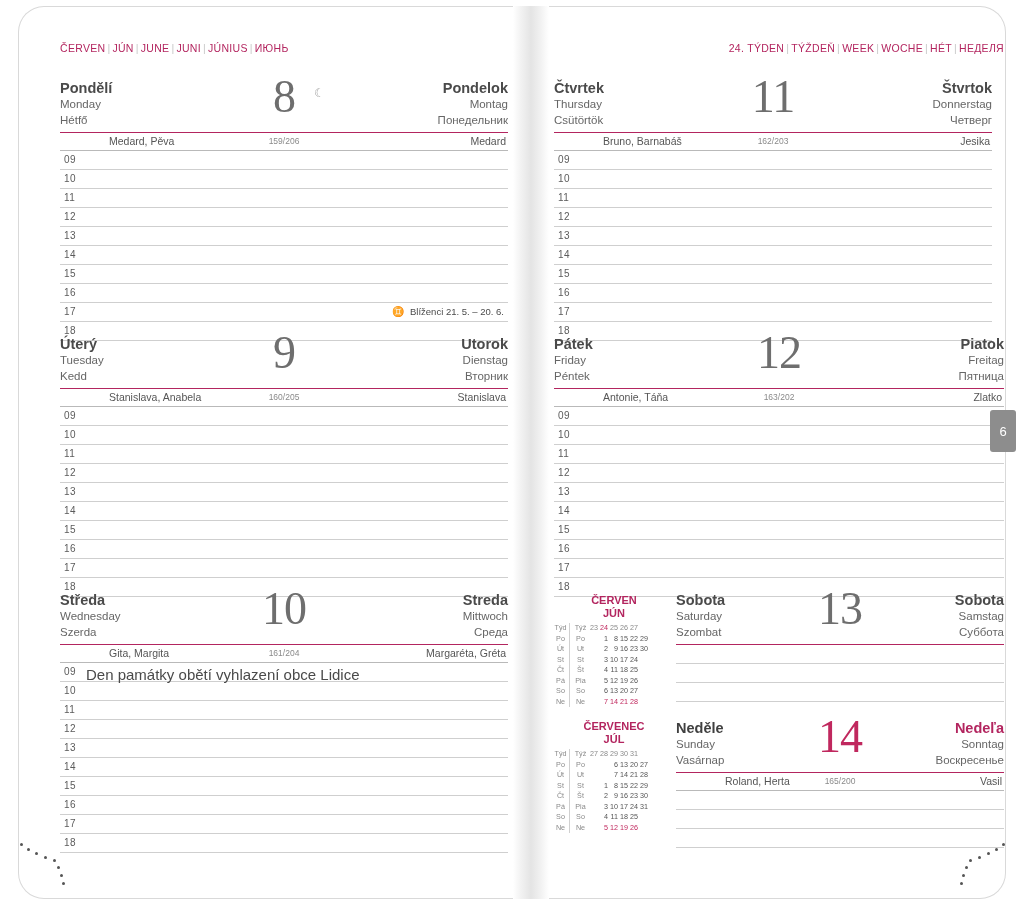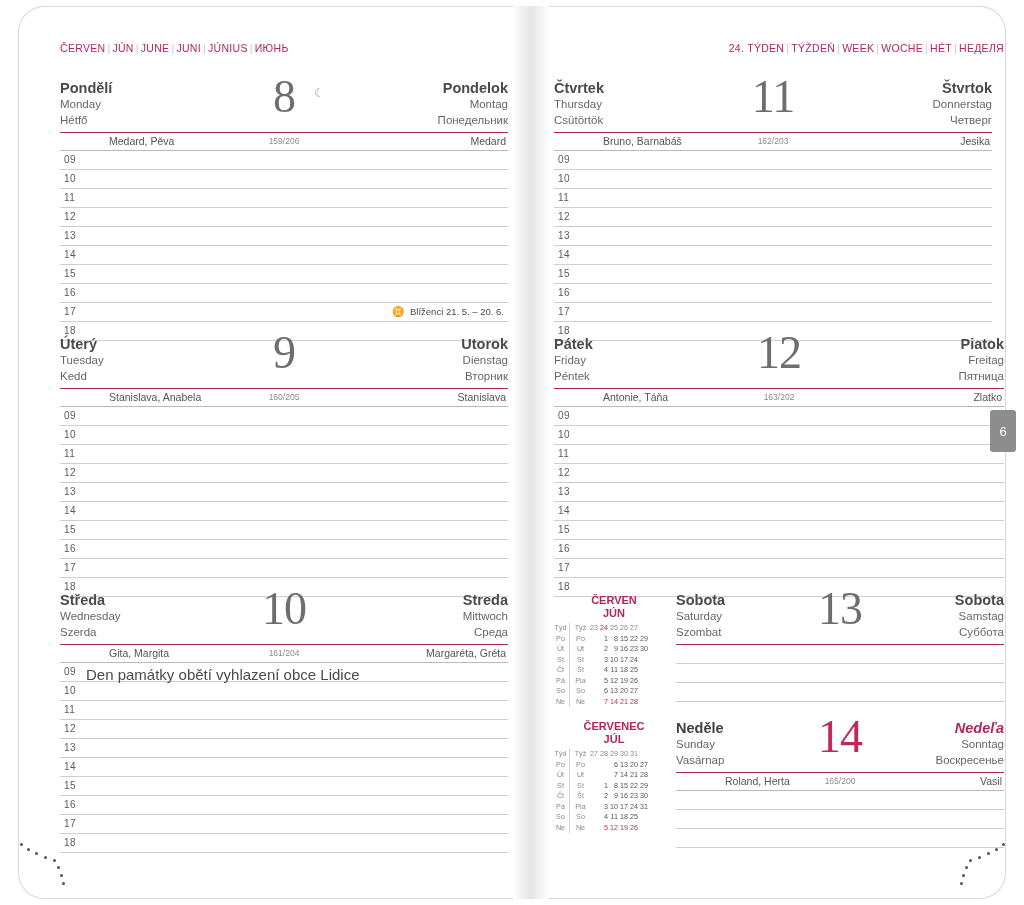--- a/index.html
+++ b/index.html
@@ -406,21 +406,21 @@
 
       <div class="day" style="top:714px;left:130px;right:2px;">
         <div class="day-head">
           <div class="names-l">
             <div class="n1" style="color:#404040;">Neděle</div>
             <div class="n2">Sunday</div>
             <div class="n3">Vasárnap</div>
           </div>
           <div class="bignum pink">14</div>
           <div class="names-r">
-            <div class="n1" style="color:#b3255f;font-style:italic;">Nedeľa</div>
+            <div class="n1" style="color:#b3255f;">Nedeľa</div>
             <div class="n2">Sonntag</div>
             <div class="n3">Воскресенье</div>
           </div>
         </div>
         <div class="rule-pink"></div>
         <div class="saints">
           <div class="sl">Roland, Herta</div>
           <div class="sc">165/200</div>
           <div class="sr">Vasil</div>
         </div>

